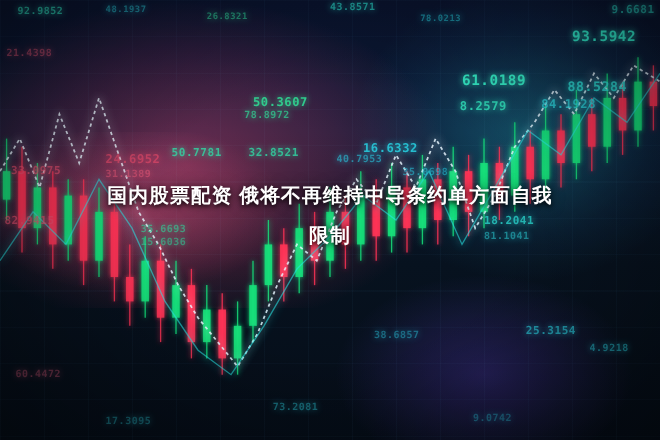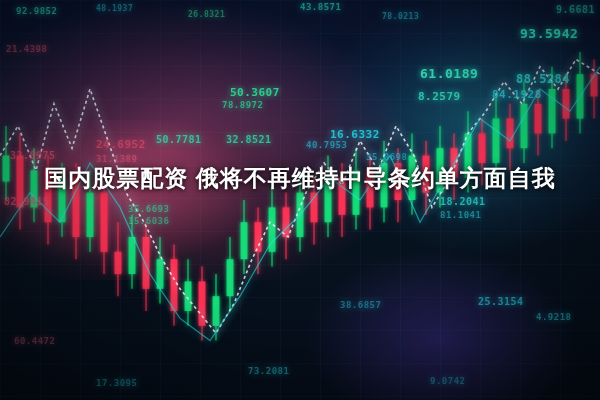--- a/index.html
+++ b/index.html
@@ -96,21 +96,21 @@
     font-weight: 700;
   }
   
   .headline {
     position: absolute;
     left: 0;
     top: 160px;
     width: 600px;
     text-align: center;
     color: #ffffff;
-    font-size: 23px;
+    font-size: 18px;
     font-weight: 700;
     line-height: 36px;
     letter-spacing: 1px;
     text-shadow: 0 1px 4px rgba(0,0,0,0.85), 0 0 12px rgba(0,0,0,0.6);
   }
   .headline .l2 { display: block; }
 </style>
 </head>
 <body>
 
@@ -267,15 +267,16 @@
       <div class="num" style="left: 248px; top: 366px; font-size: 9px; color: rgb(42, 200, 216); opacity: 0.5; text-shadow: rgb(42, 200, 216) 0px 0px 6px;">73.2081</div>
       <div class="num" style="left: 14px; top: 336px; font-size: 9px; color: rgb(216, 88, 120); opacity: 0.45; text-shadow: rgb(216, 88, 120) 0px 0px 6px;">60.4472</div>
       <div class="num" style="left: 96px; top: 378px; font-size: 9px; color: rgb(42, 192, 208); opacity: 0.45; text-shadow: rgb(42, 192, 208) 0px 0px 6px;">17.3095</div>
       <div class="num" style="left: 430px; top: 376px; font-size: 9px; color: rgb(40, 192, 216); opacity: 0.45; text-shadow: rgb(40, 192, 216) 0px 0px 6px;">9.0742</div>
     </div>
 
   <div class="vignette"></div>
 
   <div class="headline">
     <span>国内股票配资 俄将不再维持中导条约单方面自我</span>
+    <span class="l2">限制</span>
   </div>
 
 </div>
 
 </body></html>

